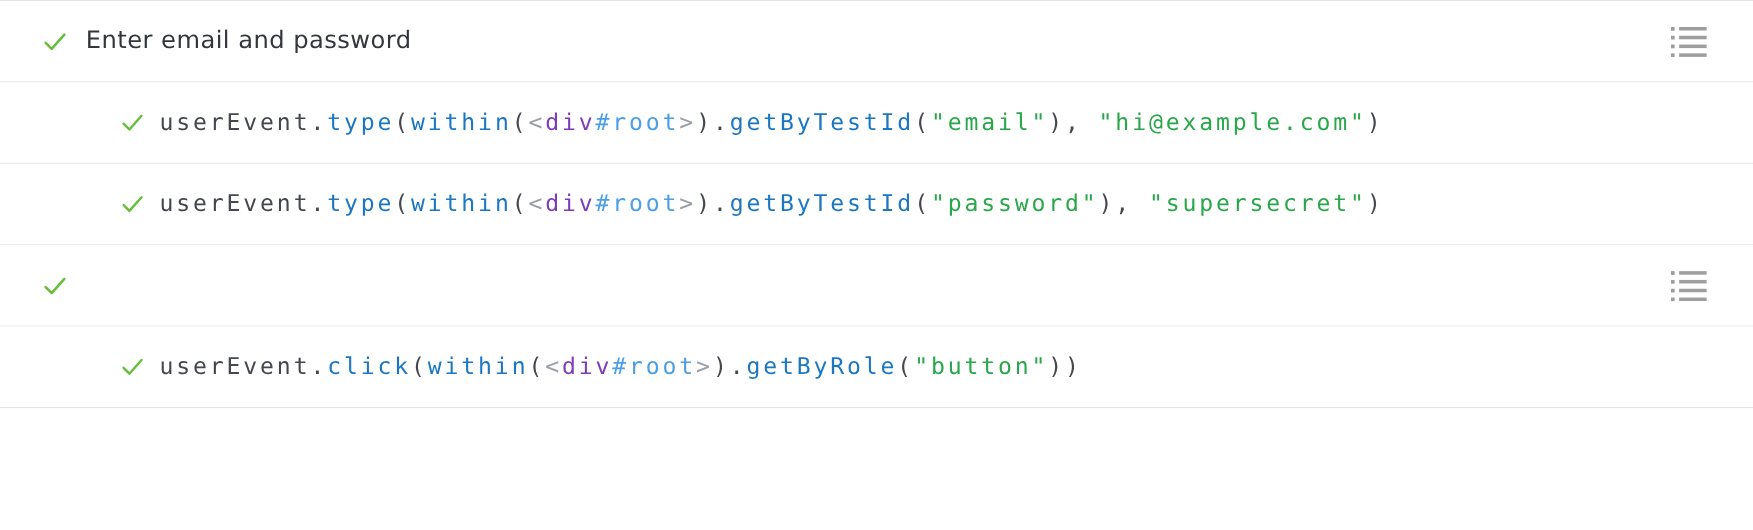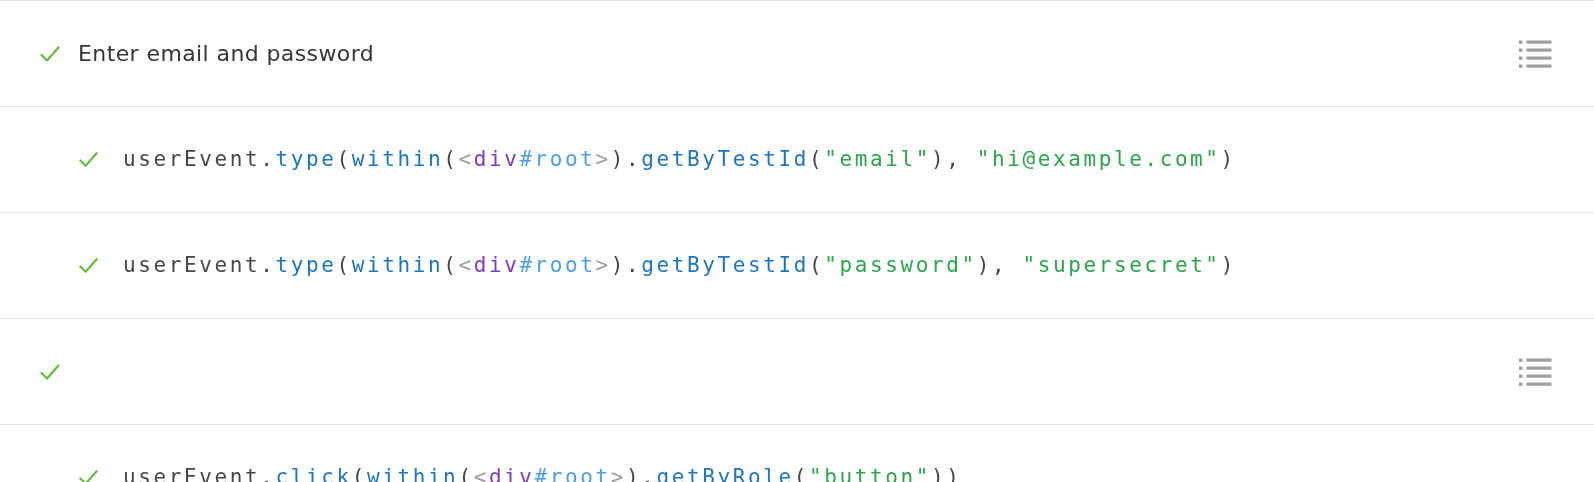--- a/index.html
+++ b/index.html
@@ -13,27 +13,27 @@
     overflow: hidden;
     font-family: "Liberation Sans", sans-serif;
   }
   .panel {
     width: 100%;
     border-top: 1px solid var(--divider, #e5e5e5);
   }
   .row {
     display: flex;
     align-items: center;
-    height: 106px;
+    height: 74px;
     box-sizing: border-box;
     border-bottom: 1px solid var(--divider, #e5e5e5);
     background: #ffffff;
   }
   .group-row { padding: 0 42px 0 38px; }
-  .call-row  { padding: 0 42px 0 77px; gap: 10px; }
+  .call-row  { padding: 0 42px 0 109px; }
   .check {
     display: flex;
     align-items: center;
     flex: none;
     color: var(--check_green, #66BF3C);
     margin-right: 16px;
   }
   .call-row .check { margin-right: 13px; }
   .group-label {
     font-family: "DejaVu Sans", "Liberation Sans", sans-serif;

